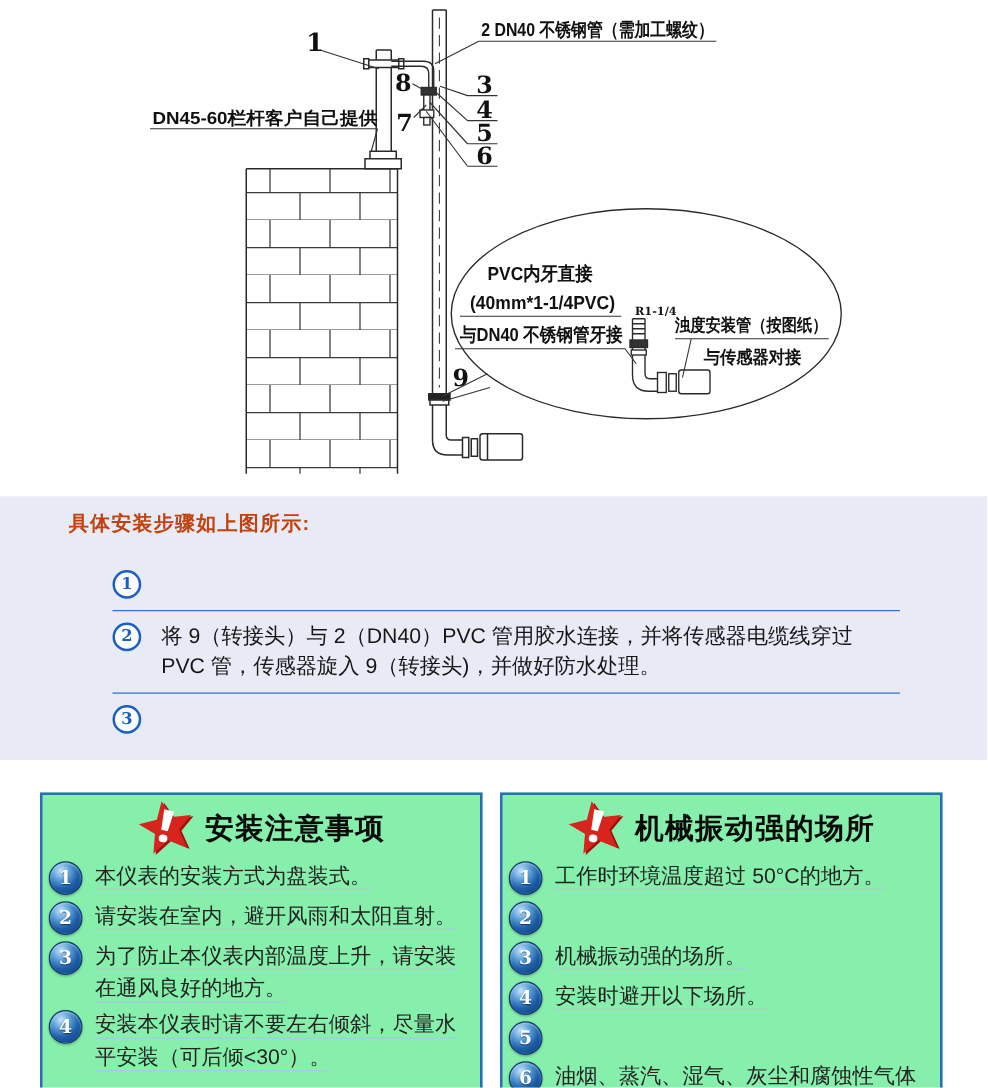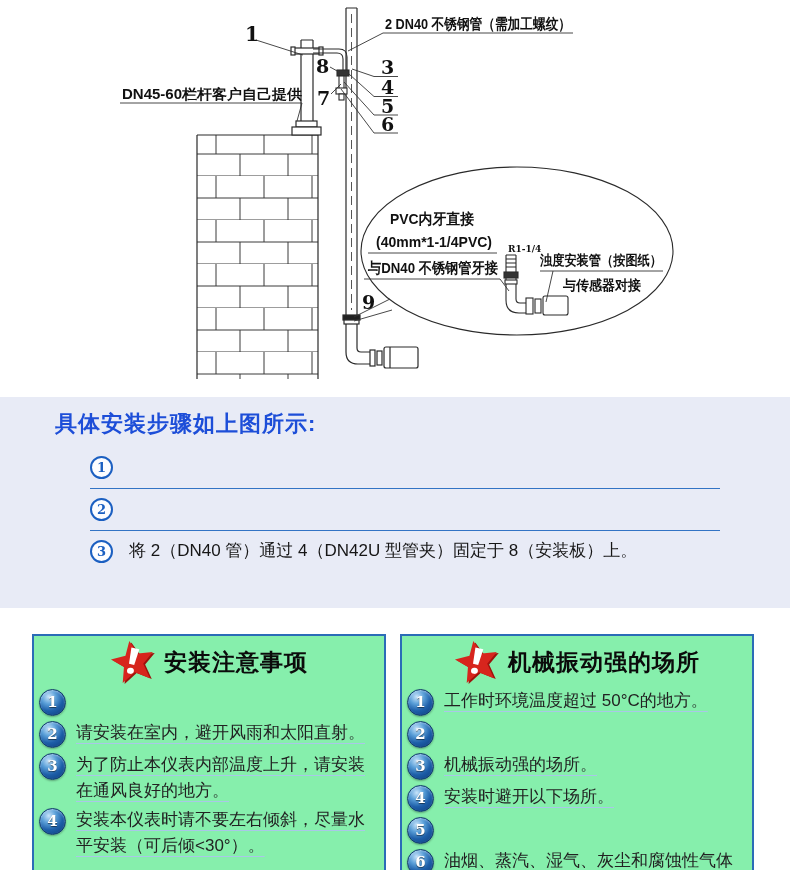--- a/index.html
+++ b/index.html
@@ -7,21 +7,21 @@
   .page{position:relative;width:790px;height:870px;overflow:hidden;background:#fff;}
 
   
   .diagram{position:absolute;left:0;top:0;width:790px;height:397px;background:#fff;}
   .diagram svg{display:block;}
   .dwg-label{font-family:"Liberation Sans","DejaVu Sans",sans-serif;font-weight:bold;fill:#111;}
   .dwg-num{font-family:"DejaVu Serif",serif;font-weight:bold;fill:#111;}
 
   
   .steps{position:absolute;left:0;top:397px;width:790px;height:211px;background:#e8ebf6;}
-  .steps-title{position:absolute;left:55px;top:12px;font-size:22px;font-weight:bold;color:#1d4ed8;letter-spacing:1px;}
+  .steps-title{position:absolute;left:55px;top:12px;font-size:16px;font-weight:bold;color:#c2410c;letter-spacing:1px;}
   .steps-list{position:absolute;left:90px;top:50px;width:630px;}
   .step{display:flex;gap:16px;align-items:flex-start;padding:8px 0 9px 0;border-bottom:1px solid #3273c4;}
   .step:last-child{border-bottom:none;}
   .cnum{flex:none;width:19px;height:19px;margin-top:1px;border:2px solid #1b5fc1;border-radius:50%;
         background:#fdfdff;color:#1b5fc1;font-weight:bold;font-size:13px;line-height:19px;text-align:center;
         font-family:"DejaVu Serif",serif;}
   .step-text{font-size:17px;line-height:1.42;color:#161616;}
 
   
   .nbox{position:absolute;top:634px;width:354px;height:250px;background:#86efac;border:2px solid #2b6cb7;box-sizing:border-box;}
@@ -146,24 +146,24 @@
   </div>
 
   <div class="steps">
     <div class="steps-title">具体安装步骤如上图所示:</div>
     <div class="steps-list">
       <div class="step">
         <span class="cnum">1</span>
       </div>
       <div class="step">
         <span class="cnum">2</span>
+        <div class="step-text">将 9（转接头）与 2（DN40）PVC 管用胶水连接，并将传感器电缆线穿过 PVC 管，传感器旋入 9（转接头)，并做好防水处理。</div>
       </div>
       <div class="step">
         <span class="cnum">3</span>
-        <div class="step-text">将 2（DN40 管）通过 4（DN42U 型管夹）固定于 8（安装板）上。</div>
       </div>
     </div>
   </div>
 
   <div class="nbox left">
     <div class="nbox-header">
       <svg class="star-icon" width="46" height="46" viewBox="0 0 40 40">
         <g transform="rotate(-10 20 20)">
           <polygon points="21.5,3 27,14.5 40,15.5 30,24 33.5,37.5 21.5,30 9.5,37.5 13,24 3,15.5 16,14.5" fill="#9e120c"></polygon>
           <polygon points="20,1.5 25.5,13.5 38.5,14.5 28.5,23 32,36.5 20,29 8,36.5 11.5,23 1.5,14.5 14.5,13.5" fill="#d7251d"></polygon>
@@ -171,20 +171,21 @@
         <g transform="rotate(6 20 20)">
           <path d="M17.3,7.5 L24.3,8.4 L21.3,22.5 L16.7,21.9 Z" fill="#ffffff"></path>
           <ellipse cx="18.6" cy="27.8" rx="3" ry="2.7" fill="#ffffff"></ellipse>
         </g>
       </svg>
       <span class="nbox-title">安装注意事项</span>
     </div>
     <div class="nbox-items">
       <div class="nitem">
         <span class="ball">1</span>
+        <span class="nitem-text">本仪表的安装方式为盘装式。</span>
       </div>
       <div class="nitem">
         <span class="ball">2</span>
         <span class="nitem-text">请安装在室内，避开风雨和太阳直射。</span>
       </div>
       <div class="nitem">
         <span class="ball">3</span>
         <span class="nitem-text">为了防止本仪表内部温度上升，请安装在通风良好的地方。</span>
       </div>
       <div class="nitem">

